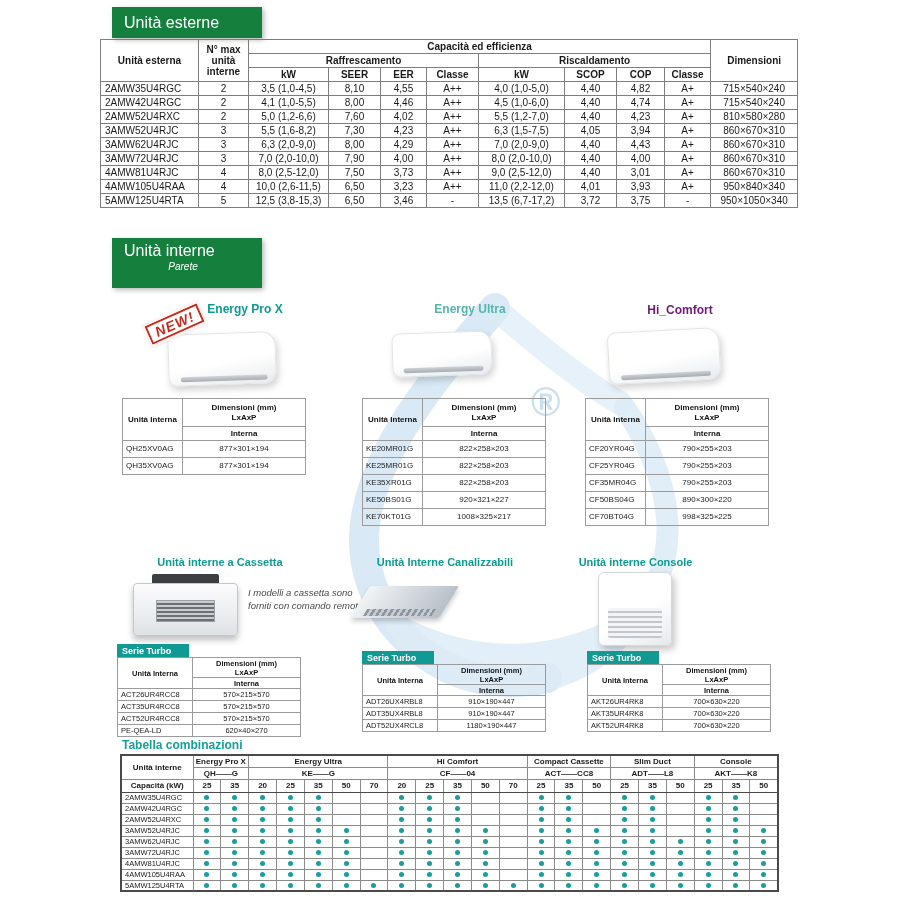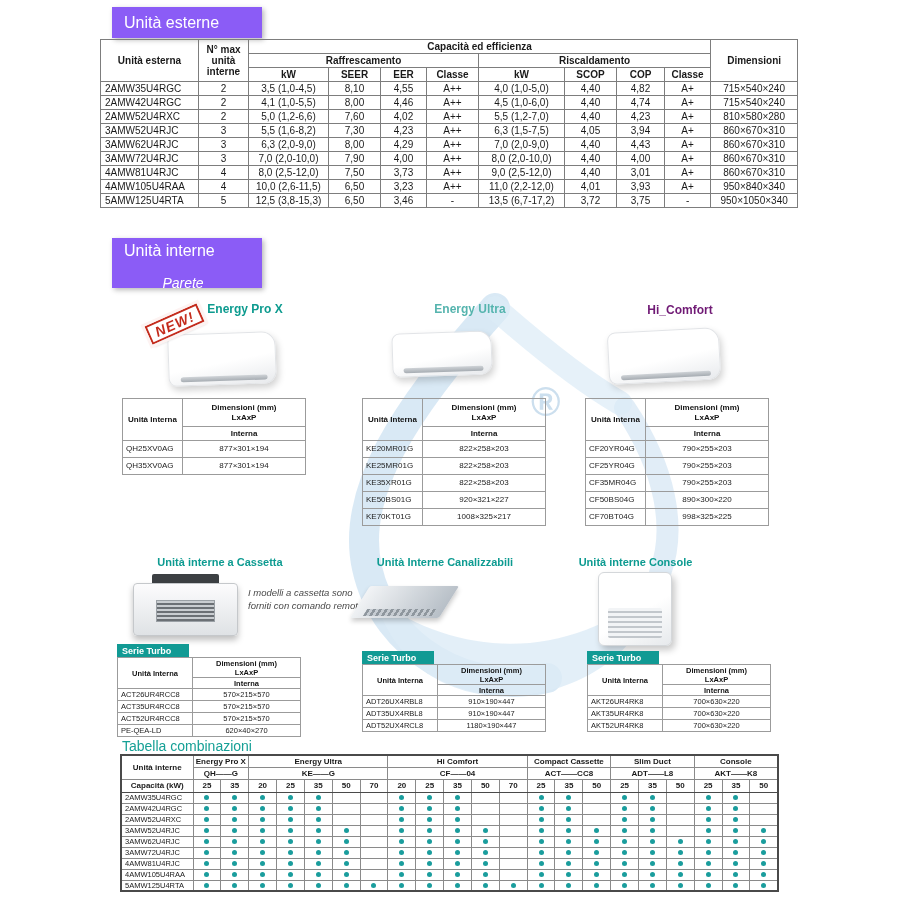--- a/index.html
+++ b/index.html
@@ -1,24 +1,24 @@
 <!DOCTYPE html>
 <html><head>
 <meta charset="utf-8">
 <style>
   *{margin:0;padding:0;box-sizing:border-box;}
   html,body{background:#ffffff;}
   body{font-family:"Liberation Sans",sans-serif;color:#1a1a1a;}
   .page{position:relative;width:900px;height:900px;background:#fff;overflow:hidden;}
 
   
-  .badge{position:absolute;background:#8b5cf6;color:#fff;box-shadow:2px 2px 5px rgba(0,0,0,.28);z-index:2;}
+  .badge{position:absolute;background:#15803d;color:#fff;box-shadow:2px 2px 5px rgba(0,0,0,.28);z-index:2;}
   .badge1{left:112px;top:7px;width:150px;height:31px;font-size:16px;line-height:31px;padding-left:12px;}
   .badge2{left:112px;top:238px;width:150px;height:50px;padding:4px 0 0 12px;font-size:16px;}
-  .badge2 .it{font-style:italic;font-size:14px;width:118px;text-align:center;margin-top:15px;}
+  .badge2 .it{font-style:italic;font-size:10px;width:118px;text-align:center;margin-top:1px;}
 
   table{border-collapse:collapse;table-layout:fixed;background:transparent;}
 
   
   .t{position:absolute;left:100px;top:39px;width:697px;font-size:10px;border:1.5px solid #6e6e6e;z-index:2;}
   .t th,.t td{border:1px solid #7d7d7d;text-align:center;padding:0 1px;height:14px;line-height:1.12;}
   .t thead th{font-weight:bold;}
   .t td.c1{text-align:left;padding-left:4px;}
 
   
@@ -33,21 +33,21 @@
   .wt td{height:17px;}
   .st{font-size:7.5px;width:183px;}
   .st thead tr:first-child th{height:20px;}
   .st thead tr.sub th{height:11px;}
   .st td{height:12px;}
 
   .ptitle{position:absolute;font-weight:bold;font-size:12px;text-align:center;z-index:2;}
   .stitle{position:absolute;font-weight:bold;font-size:11px;text-align:center;color:#0d9b91;z-index:2;}
   .desc{position:absolute;font-style:italic;font-size:9.5px;color:#4a4a4a;line-height:1.4;z-index:2;}
   .serie-badge{position:absolute;background:#119a94;color:#fff;font-weight:bold;font-size:9px;padding:2px 18px 2px 5px;z-index:2;}
-  .combos-title{position:absolute;left:122px;top:738px;color:#16a096;font-weight:normal;font-size:14px;z-index:2;}
+  .combos-title{position:absolute;left:122px;top:738px;color:#16a096;font-weight:bold;font-size:12px;z-index:2;}
 
   
   .combos{position:absolute;left:120px;top:754px;width:659px;font-size:8px;border:2px solid #4a4a4a;z-index:2;}
   .combos th,.combos td{border:1px solid #8a8a8a;text-align:center;padding:0;height:11px;}
   .combos thead th{font-weight:bold;height:12px;}
   .combos thead tr.caprow th{border-bottom:1.5px solid #4a4a4a;height:13px;}
   .combos td.model{text-align:left;padding-left:3px;font-size:7.5px;}
   .combos .gs{border-left:1.6px solid #4a4a4a;}
   .dot{display:inline-block;width:5px;height:5px;border-radius:50%;background:#1a9d9d;vertical-align:middle;}
 

